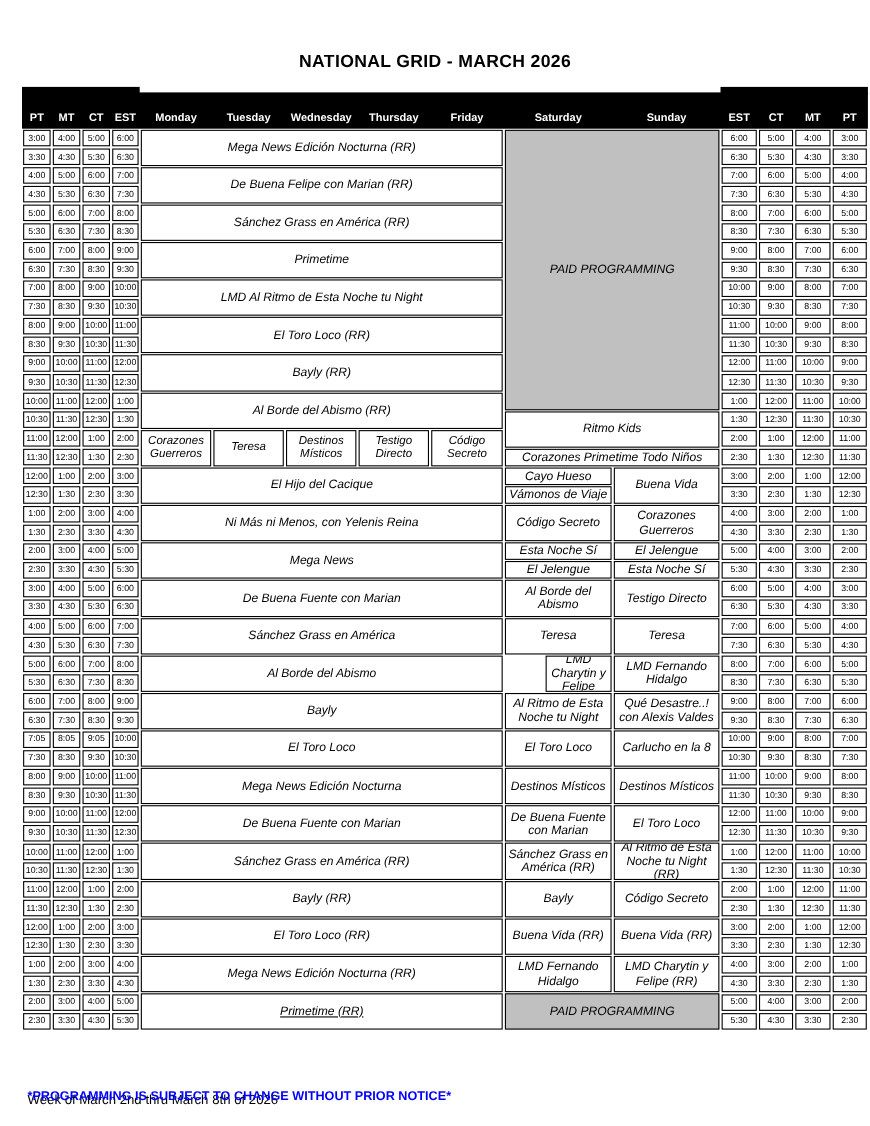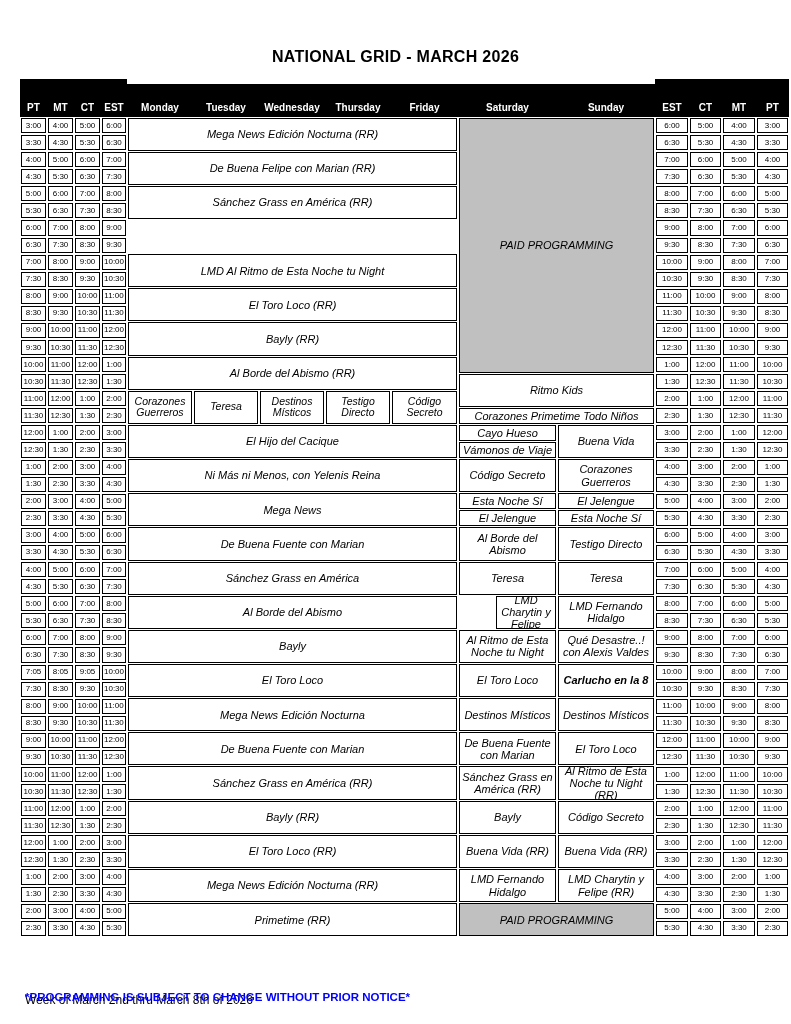--- a/index.html
+++ b/index.html
@@ -447,20 +447,21 @@
       <div class="tc" style="grid-area: 49 / 2 / span 1 / span 1;">3:30</div>
       <div class="tc" style="grid-area: 49 / 3 / span 1 / span 1;">4:30</div>
       <div class="tc" style="grid-area: 49 / 4 / span 1 / span 1;">5:30</div>
       <div class="tc" style="grid-area: 49 / 12 / span 1 / span 1;">5:30</div>
       <div class="tc" style="grid-area: 49 / 13 / span 1 / span 1;">4:30</div>
       <div class="tc" style="grid-area: 49 / 14 / span 1 / span 1;">3:30</div>
       <div class="tc" style="grid-area: 49 / 15 / span 1 / span 1;">2:30</div>
       <div class="pc" style="grid-area: 2 / 5 / span 2 / span 5;">Mega News Edición Nocturna (RR)</div>
       <div class="pc" style="grid-area: 4 / 5 / span 2 / span 5;">De Buena Felipe con Marian (RR)</div>
       <div class="pc" style="grid-area: 6 / 5 / span 2 / span 5;">Sánchez Grass en América (RR)</div>
+      <div class="pc" style="grid-area: 8 / 5 / span 2 / span 5;">Primetime</div>
       <div class="pc" style="grid-area: 10 / 5 / span 2 / span 5;">LMD Al Ritmo de Esta Noche tu Night</div>
       <div class="pc" style="grid-area: 12 / 5 / span 2 / span 5;">El Toro Loco (RR)</div>
       <div class="pc" style="grid-area: 14 / 5 / span 2 / span 5;">Bayly (RR)</div>
       <div class="pc" style="grid-area: 16 / 5 / span 2 / span 5;">Al Borde del Abismo (RR)</div>
       <div class="pc split" style="grid-area: 18 / 5 / span 2 / span 1;">Corazones Guerreros</div>
       <div class="pc split" style="grid-area: 18 / 6 / span 2 / span 1;">Teresa</div>
       <div class="pc split" style="grid-area: 18 / 7 / span 2 / span 1;">Destinos Místicos</div>
       <div class="pc split" style="grid-area: 18 / 8 / span 2 / span 1;">Testigo Directo</div>
       <div class="pc split" style="grid-area: 18 / 9 / span 2 / span 1;">Código Secreto</div>
       <div class="pc" style="grid-area: 22 / 5 / span 2 / span 5;">Ni Más ni Menos, con Yelenis Reina</div>
@@ -470,21 +471,21 @@
       <div class="pc" style="grid-area: 28 / 5 / span 2 / span 5;">Sánchez Grass en América</div>
       <div class="pc" style="grid-area: 30 / 5 / span 2 / span 5;">Al Borde del Abismo</div>
       <div class="pc" style="grid-area: 32 / 5 / span 2 / span 5;">Bayly</div>
       <div class="pc" style="grid-area: 34 / 5 / span 2 / span 5;">El Toro Loco</div>
       <div class="pc" style="grid-area: 36 / 5 / span 2 / span 5;">Mega News Edición Nocturna</div>
       <div class="pc" style="grid-area: 38 / 5 / span 2 / span 5;">De Buena Fuente con Marian</div>
       <div class="pc" style="grid-area: 40 / 5 / span 2 / span 5;">Sánchez Grass en América (RR)</div>
       <div class="pc" style="grid-area: 42 / 5 / span 2 / span 5;">Bayly (RR)</div>
       <div class="pc" style="grid-area: 44 / 5 / span 2 / span 5;">El Toro Loco (RR)</div>
       <div class="pc" style="grid-area: 46 / 5 / span 2 / span 5;">Mega News Edición Nocturna (RR)</div>
-      <div class="pc" style="grid-area: 48 / 5 / span 2 / span 5;">Primetime (RR)</div>
+      <div class="pc" style="grid-area: 48 / 5 / span 2 / span 5; text-decoration: underline;">Primetime (RR)</div>
       <div class="pc" style="grid-area: 2 / 10 / span 15 / span 2; background: rgb(192, 192, 192);">PAID PROGRAMMING</div>
       <div class="pc" style="grid-area: 17 / 10 / span 2 / span 2;">Ritmo Kids</div>
       <div class="pc" style="grid-area: 19 / 10 / span 1 / span 2;">Corazones Primetime Todo Niños</div>
       <div class="pc" style="grid-area: 20 / 10 / span 1 / span 1;">Cayo Hueso</div>
       <div class="pc" style="grid-area: 21 / 10 / span 1 / span 1;">Vámonos de Viaje</div>
       <div class="pc" style="grid-area: 20 / 11 / span 2 / span 1;">Buena Vida</div>
       <div class="pc" style="grid-area: 22 / 10 / span 2 / span 1;">Código Secreto</div>
       <div class="pc" style="grid-area: 22 / 11 / span 2 / span 1;">Corazones Guerreros</div>
       <div class="pc" style="grid-area: 24 / 10 / span 1 / span 1;">Esta Noche Sí</div>
       <div class="pc" style="grid-area: 24 / 11 / span 1 / span 1;">El Jelengue</div>
@@ -492,21 +493,21 @@
       <div class="pc" style="grid-area: 25 / 11 / span 1 / span 1;">Esta Noche Sí</div>
       <div class="pc" style="grid-area: 26 / 10 / span 2 / span 1;">Al Borde del Abismo</div>
       <div class="pc" style="grid-area: 26 / 11 / span 2 / span 1;">Testigo Directo</div>
       <div class="pc" style="grid-area: 28 / 10 / span 2 / span 1;">Teresa</div>
       <div class="pc" style="grid-area: 28 / 11 / span 2 / span 1;">Teresa</div>
       <div class="pc" style="grid-area: 30 / 10 / span 2 / span 1; margin-left: 38px;">LMD Charytin y Felipe</div>
       <div class="pc" style="grid-area: 30 / 11 / span 2 / span 1;">LMD Fernando Hidalgo</div>
       <div class="pc" style="grid-area: 32 / 10 / span 2 / span 1;">Al Ritmo de Esta Noche tu Night</div>
       <div class="pc" style="grid-area: 32 / 11 / span 2 / span 1;">Qué Desastre..! con Alexis Valdes</div>
       <div class="pc" style="grid-area: 34 / 10 / span 2 / span 1;">El Toro Loco</div>
-      <div class="pc" style="grid-area: 34 / 11 / span 2 / span 1; font-weight: bold;">Carlucho en la 8</div>
+      <div class="pc" style="grid-area: 34 / 11 / span 2 / span 1;">Carlucho en la 8</div>
       <div class="pc" style="grid-area: 36 / 10 / span 2 / span 1;">Destinos Místicos</div>
       <div class="pc" style="grid-area: 36 / 11 / span 2 / span 1;">Destinos Místicos</div>
       <div class="pc" style="grid-area: 38 / 10 / span 2 / span 1;">De Buena Fuente con Marian</div>
       <div class="pc" style="grid-area: 38 / 11 / span 2 / span 1;">El Toro Loco</div>
       <div class="pc" style="grid-area: 40 / 10 / span 2 / span 1;">Sánchez Grass en América (RR)</div>
       <div class="pc" style="grid-area: 40 / 11 / span 2 / span 1;">Al Ritmo de Esta Noche tu Night (RR)</div>
       <div class="pc" style="grid-area: 42 / 10 / span 2 / span 1;">Bayly</div>
       <div class="pc" style="grid-area: 42 / 11 / span 2 / span 1;">Código Secreto</div>
       <div class="pc" style="grid-area: 44 / 10 / span 2 / span 1;">Buena Vida (RR)</div>
       <div class="pc" style="grid-area: 44 / 11 / span 2 / span 1;">Buena Vida (RR)</div>

